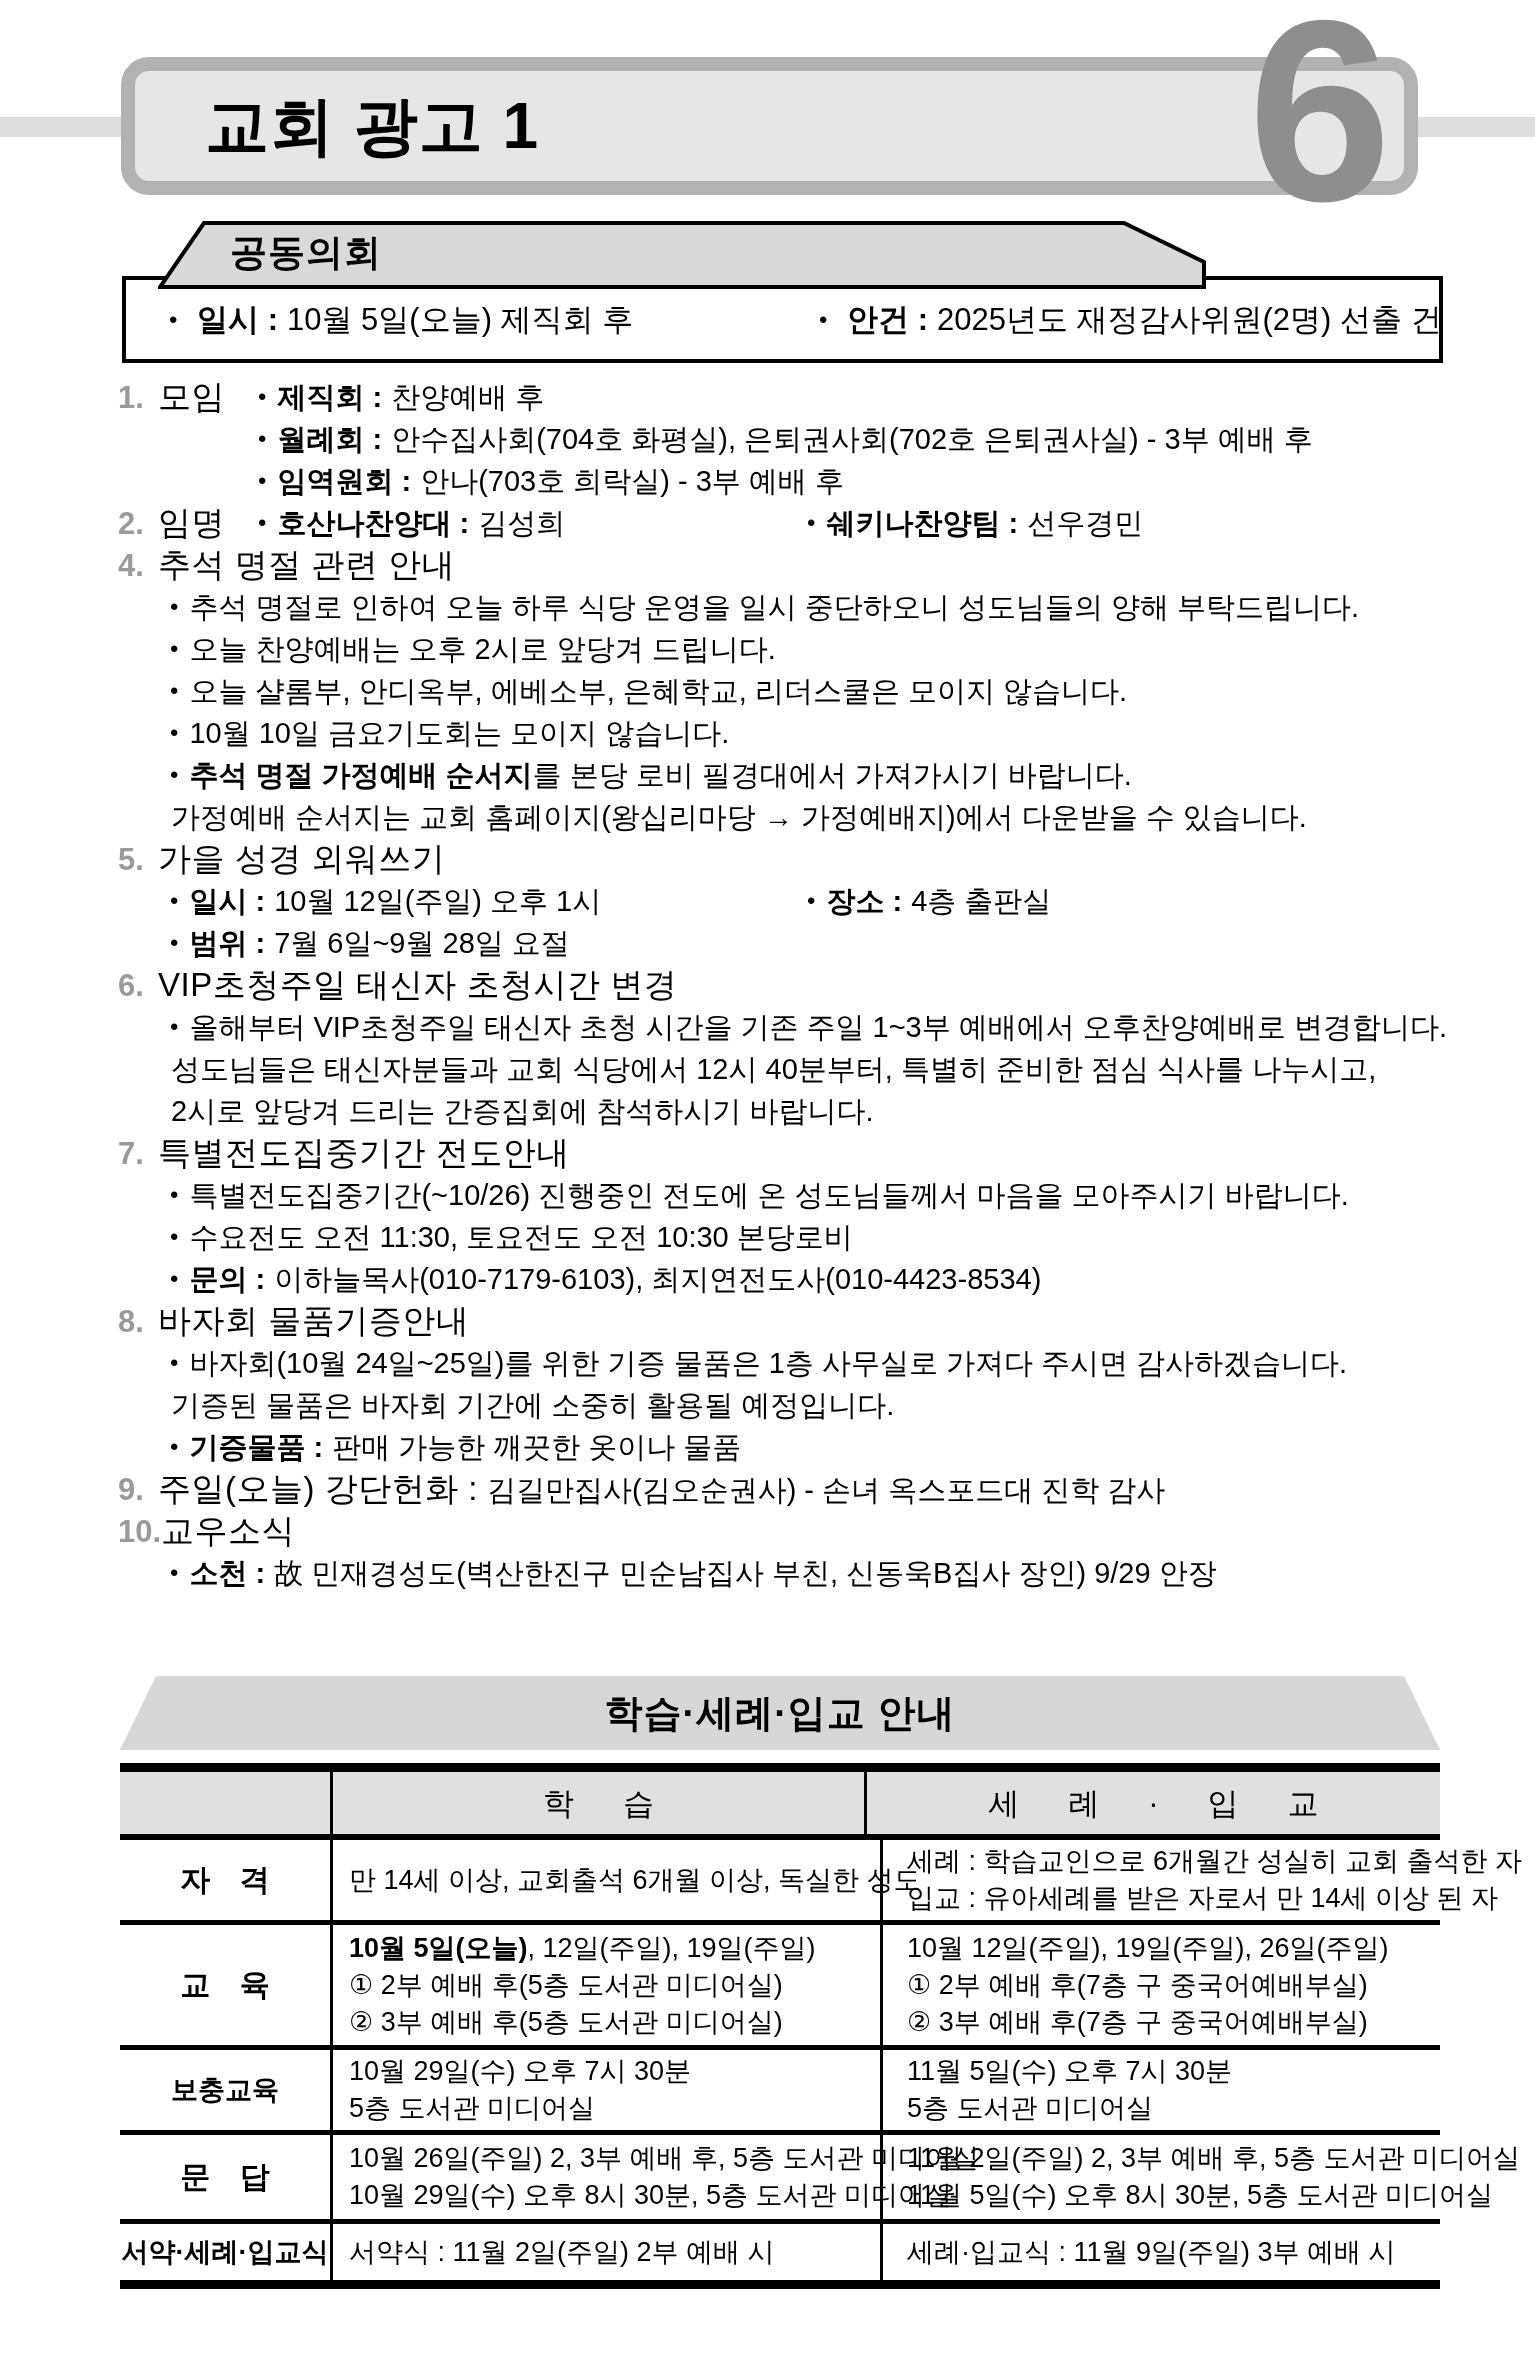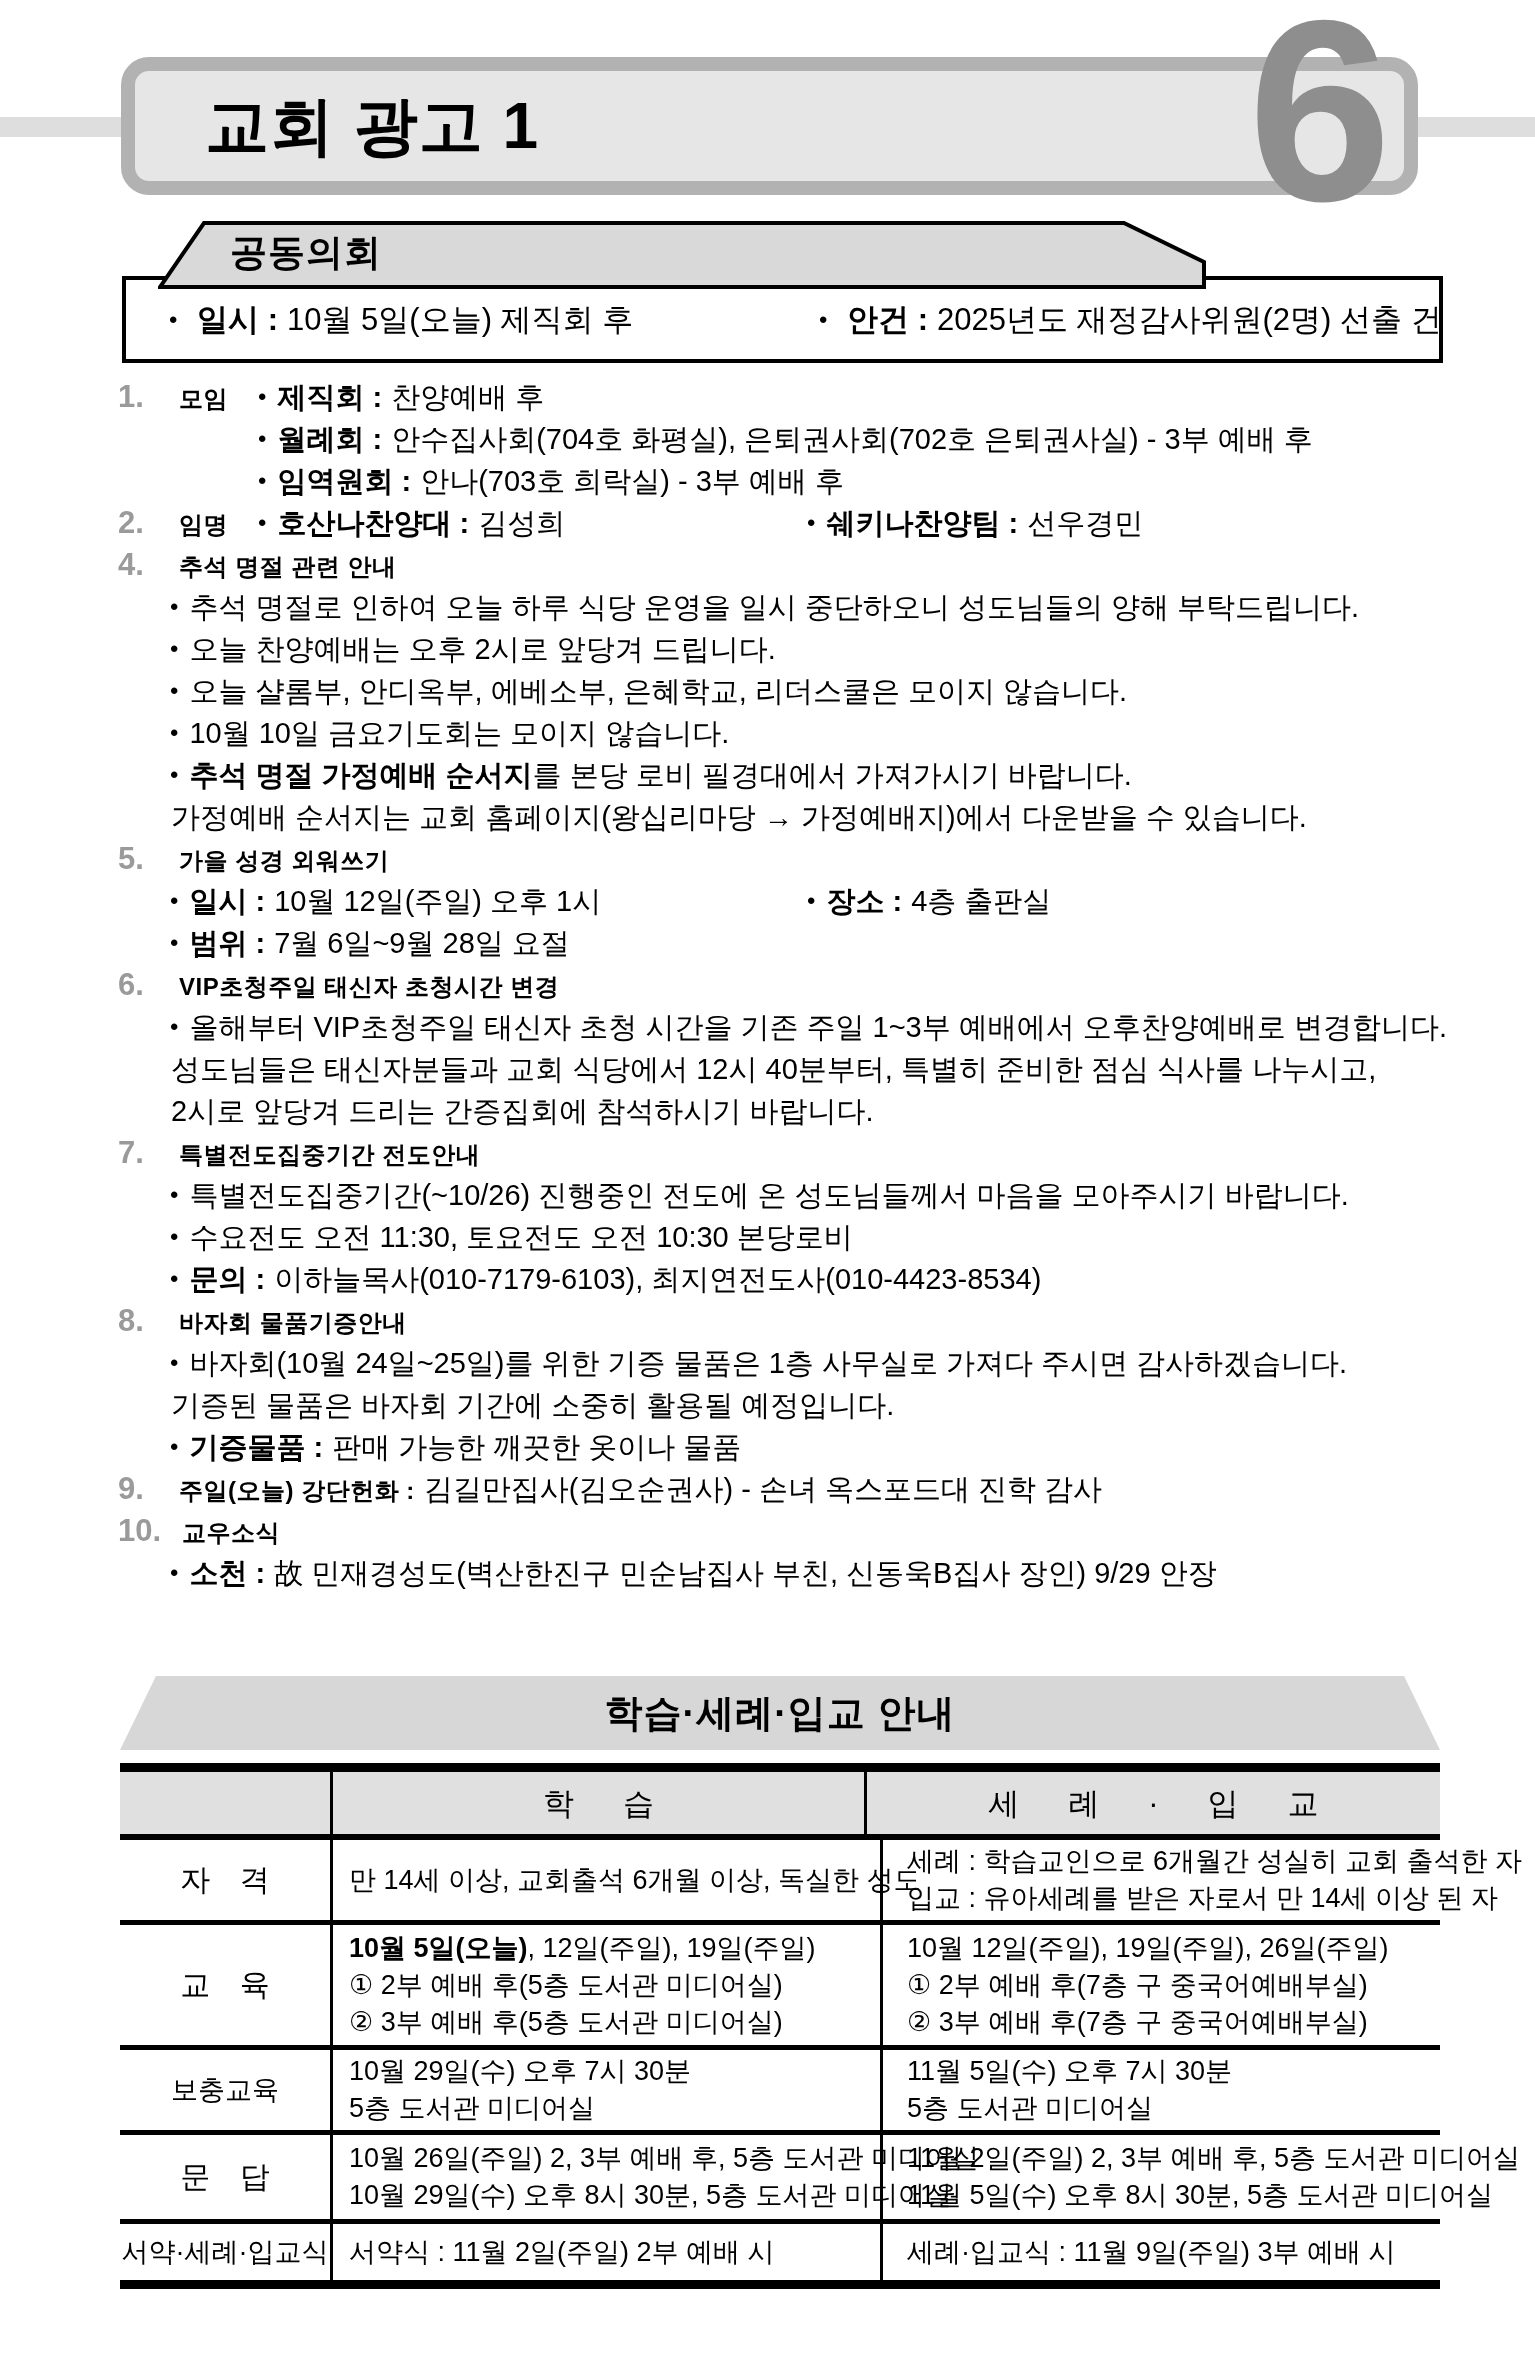--- a/index.html
+++ b/index.html
@@ -34,21 +34,21 @@
     position:absolute;left:122px;top:276px;width:1313px;height:79px;
     border:4px solid #000;background:#fff;z-index:1;
   }
   .meeting-item{position:absolute;top:0;height:79px;line-height:79px;font-size:31px;white-space:nowrap;}
   .meeting-item.first{left:43px;}
   .meeting-item.second{left:693px;}
   
   .ann{position:absolute;left:118px;top:376px;width:1400px;}
   .line{position:relative;height:42px;line-height:42px;font-size:29px;white-space:nowrap;}
   .num{display:inline-block;min-width:40px;color:#9a9a9a;font-weight:bold;font-size:31px;}
-  .h{font-weight:bold;font-size:24px;letter-spacing:0.5px;margin-left:21px;}
+  .h{font-weight:normal;font-size:33px;letter-spacing:0.5px;}
   .b{font-weight:bold;}
   .lb{font-weight:bold;margin-right:9px;}
   .abs{position:absolute;top:0;height:42px;line-height:42px;}
   .g1{left:140px;} 
   .g3{left:260px;} 
   .c2x{left:689px;} 
   .ind{margin-left:52px;}
   .indt{margin-left:53px;}
   .bul::before{content:"\2022";font-size:24px;margin-right:11px;vertical-align:2px;}
   
@@ -58,21 +58,21 @@
     text-align:center;line-height:74px;font-size:38px;font-weight:bold;letter-spacing:1px;
   }
   .ctable{
     position:absolute;left:120px;top:1763px;width:1320px;
     border-top:9px solid #000;border-bottom:9px solid #000;
   }
   .trow{display:flex;border-bottom:5px solid #000;}
   .trow.last{border-bottom:none;}
   .thead{height:62px;background:#e0e0e0;border-bottom:6px solid #000;}
   .c1{width:210px;flex:none;display:flex;align-items:center;justify-content:center;
-      font-weight:normal;font-size:30px;word-spacing:0.7em;text-align:center;}
+      font-weight:bold;font-size:30px;word-spacing:0.7em;text-align:center;}
   .c1.tight{word-spacing:0;font-size:27px;}
   .c2,.c3{border-left:3px solid #000;padding-left:16px;display:flex;flex-direction:column;
       justify-content:center;font-size:27px;line-height:37px;white-space:nowrap;}
   .c2{width:531px;flex:none;}
   .c3{flex:1;padding-left:24px;}
   .hcell{flex-direction:row;align-items:center;justify-content:center;padding-left:0;
       font-weight:normal;font-size:31px;word-spacing:1.3em;}
   .r-qual{height:80px;}.r-edu{height:120px;}.r-supp{height:80px;}.r-qa{height:84px;}.r-cer{height:56px;}
 </style>
 </head>

